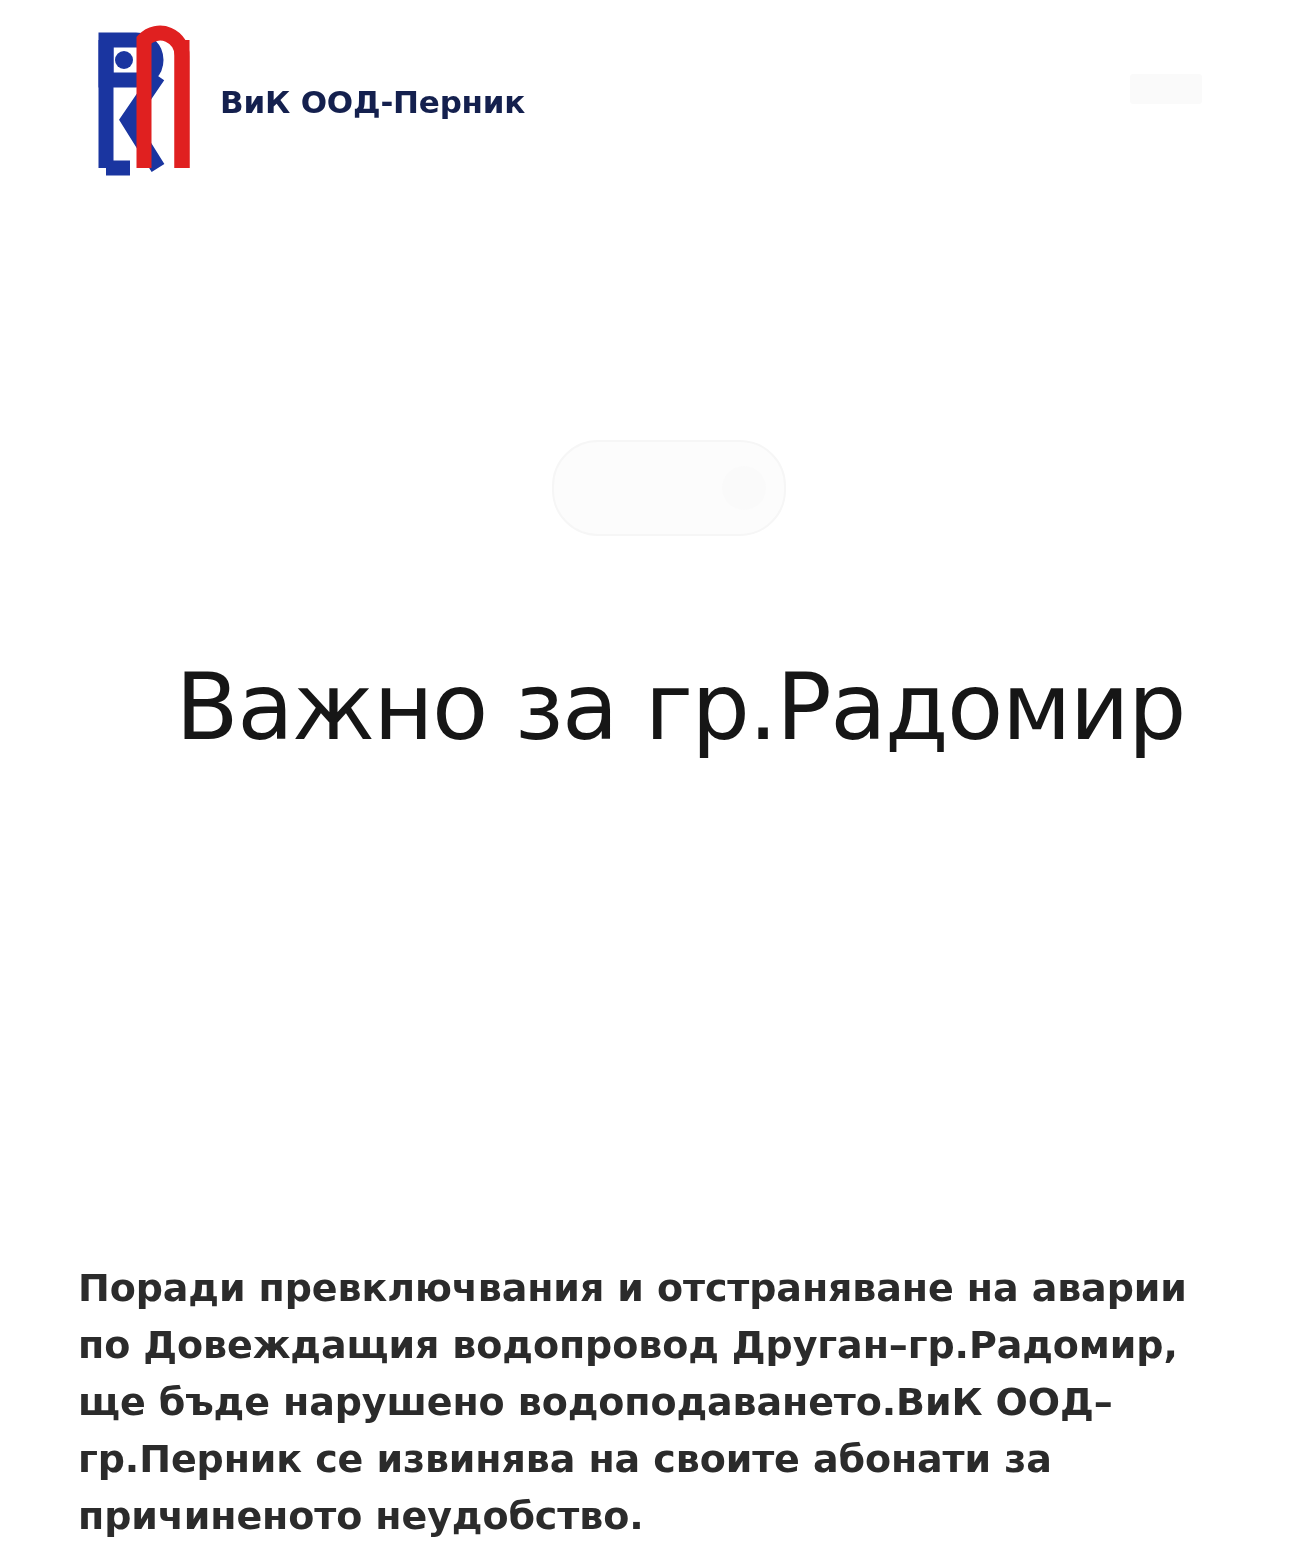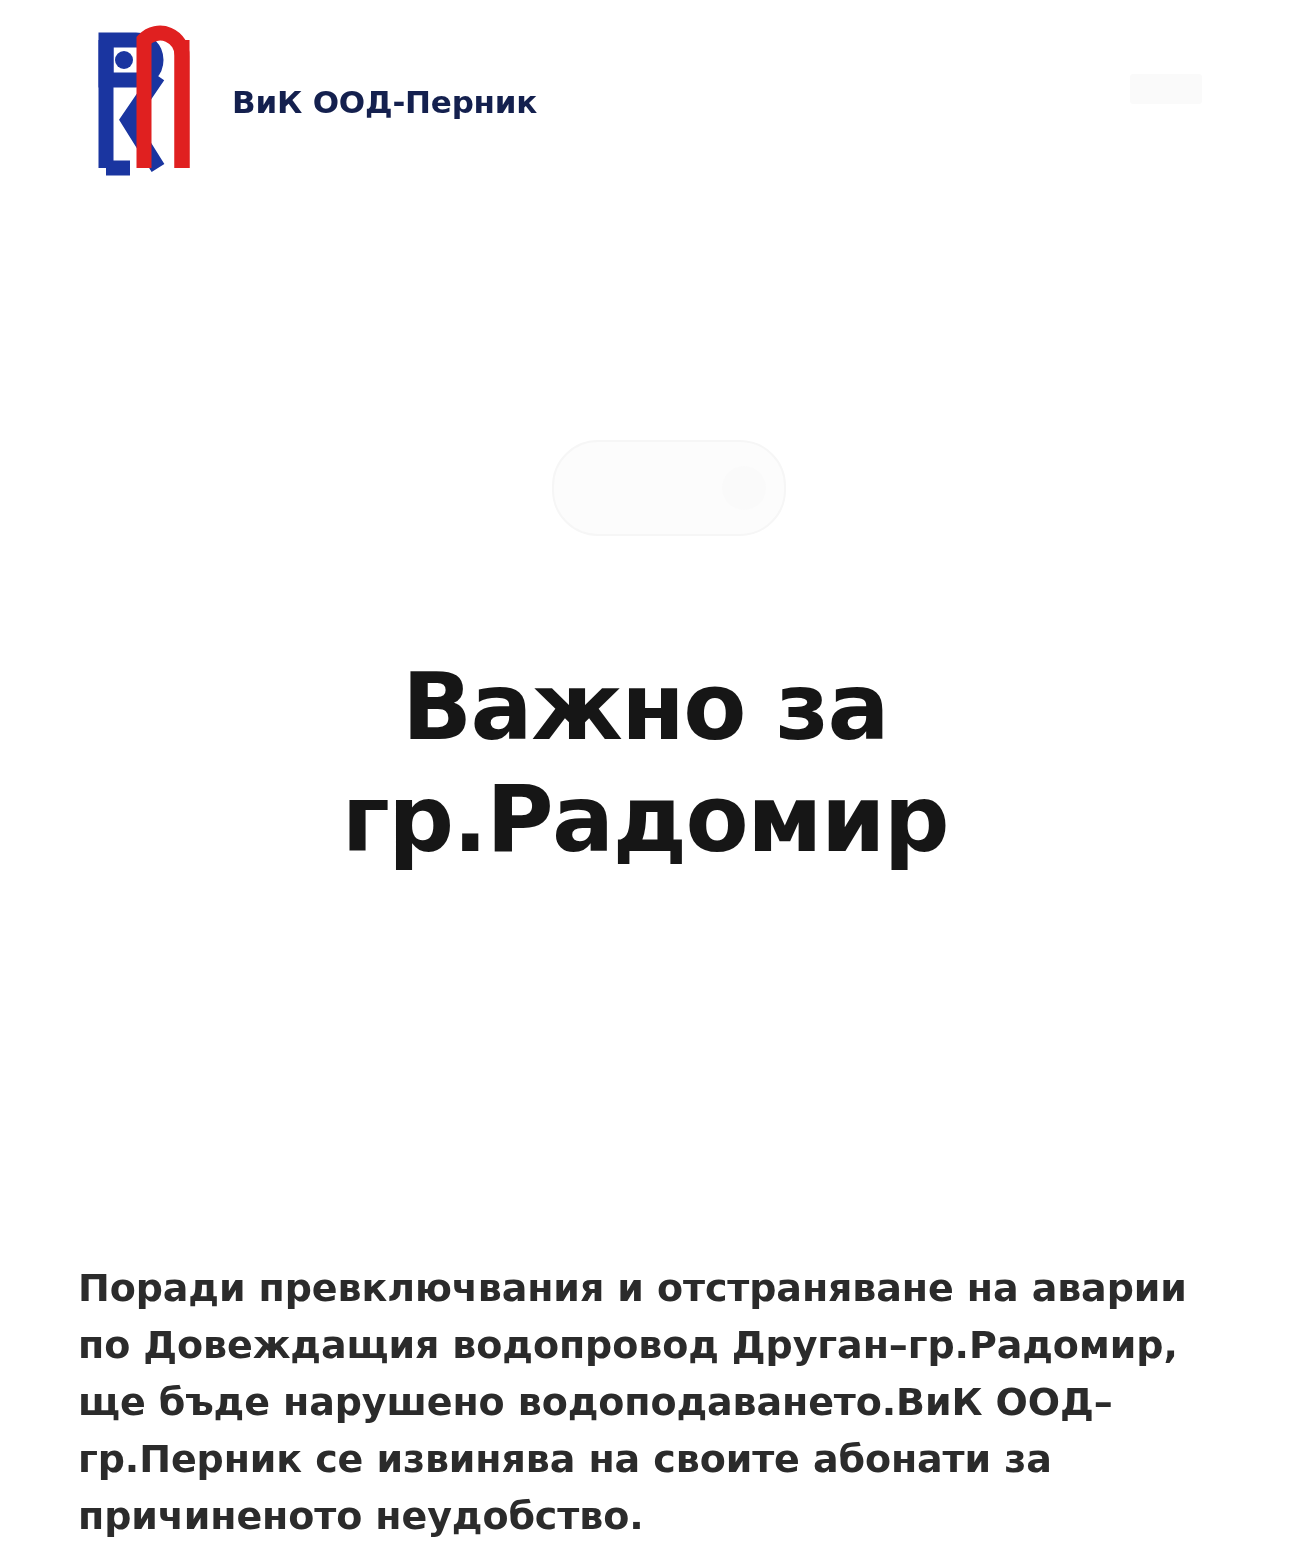--- a/index.html
+++ b/index.html
@@ -36,21 +36,21 @@
   .logo-mark {
     width: 132px;
     height: 168px;
     flex: 0 0 auto;
   }
   .logo-text {
     font-size: 31px;
     font-weight: 700;
     color: #14204e;
     letter-spacing: -0.2px;
-    margin-left: 28px;
+    margin-left: 16px;
     white-space: nowrap;
   }
   .header-ghost {
     position: absolute;
     top: 74px;
     right: 88px;
     width: 72px;
     height: 30px;
     background: #fafafa;
     border-radius: 3px;
@@ -77,24 +77,24 @@
     border-radius: 50%;
     background: #fafafa;
   }
 
   
   .title {
     position: absolute;
     top: 590px;
     left: 0;
     right: 0;
-    text-align: center;
+    text-align: right;
     font-size: 92px;
     line-height: 1.22;
-    font-weight: 700;
+    font-weight: 400;
     color: #161616;
     letter-spacing: -1.5px;
     padding: 0 105px;
     box-sizing: border-box;
   }
 
   
   .body-text {
     position: absolute;
     top: 1222px;

